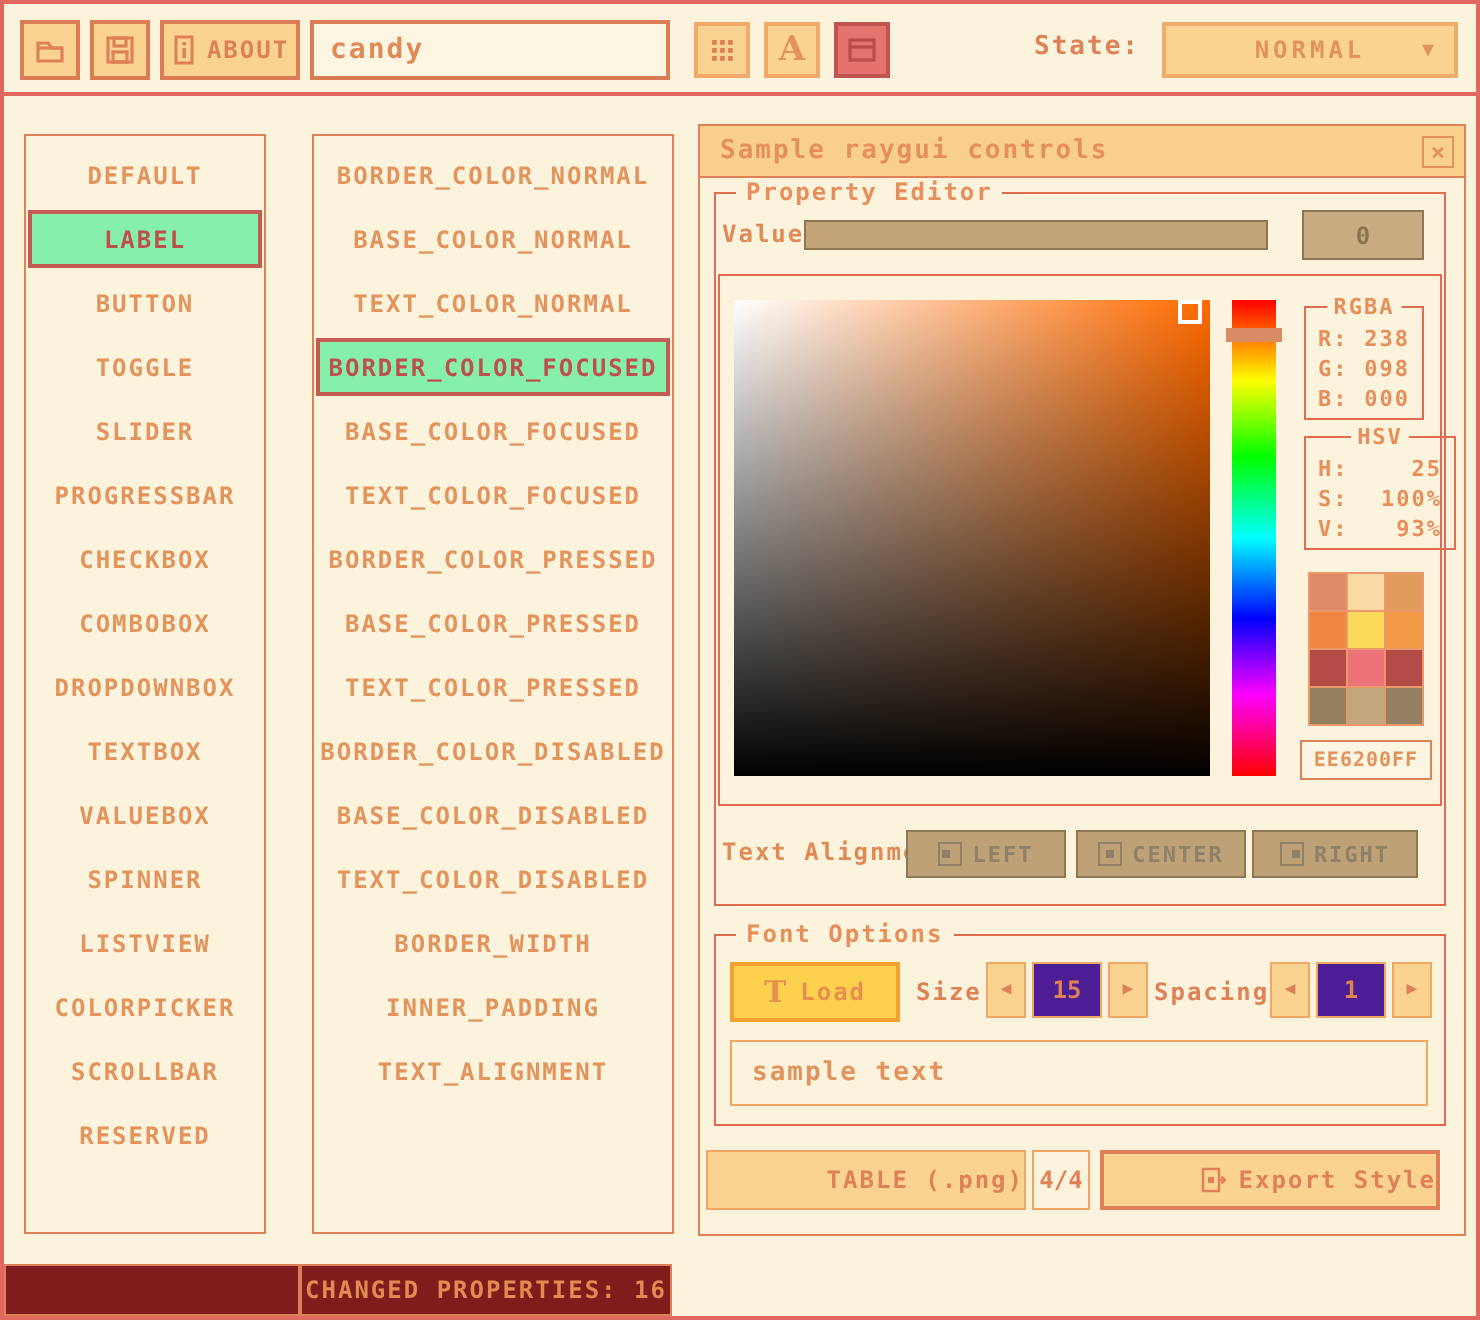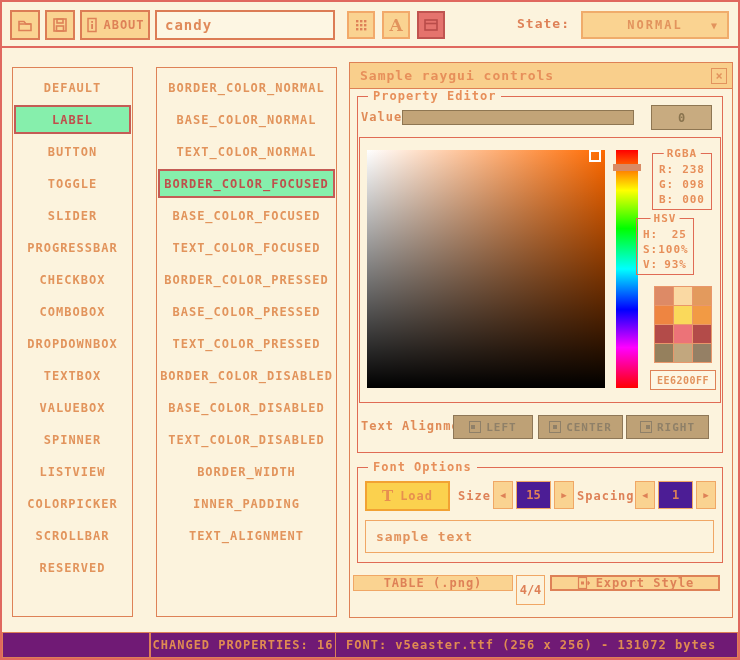--- a/index.html
+++ b/index.html
@@ -44,21 +44,21 @@
   #picker-container{position:absolute;left:1px;top:40px;width:362px;height:266px;box-sizing:border-box;border:1px solid #E06B54;}
 
   #color-gradient{position:absolute;left:7px;top:12px;width:238px;height:238px;background-image:linear-gradient(to top,#000000,rgba(0,0,0,0)),linear-gradient(to right,#ffffff,#FF6A00);cursor:crosshair;}
   #gradient-cursor{position:absolute;left:229px;top:12px;width:8px;height:8px;border:2px solid #FFFFFF;background:transparent;}
   #hue-bar{position:absolute;left:256px;top:12px;width:22px;height:238px;background:linear-gradient(to bottom,#ff0000 0%,#ffff00 17%,#00ff00 33%,#00ffff 50%,#0000ff 67%,#ff00ff 83%,#ff0000 100%);cursor:pointer;}
   #hue-cursor{position:absolute;left:253px;top:26px;width:28px;height:7px;background:#D98B64;}
 
   .minibox{position:absolute;box-sizing:border-box;border:1px solid #E06B54;}
   .mini-row{display:flex;justify-content:space-between;padding:0 6px;color:#E78F5A;font-size:11px;line-height:15px;letter-spacing:1px;}
   #rgba-box{left:292px;top:15px;width:60px;height:57px;padding-top:8px;}
-  #hsv-box{left:276px;top:80px;width:58px;height:57px;padding-top:8px;}
+  #hsv-box{left:292px;top:80px;width:76px;height:57px;padding-top:8px;}
 
   #swatch-grid{position:absolute;left:294px;top:148px;width:58px;height:77px;box-sizing:border-box;border:1px solid #E9976B;background:#E9976B;display:grid;grid-template-columns:repeat(3,18px);grid-auto-rows:18px;gap:1px;}
   .swatch{width:18px;height:18px;cursor:pointer;}
   #hex-box{position:absolute;left:290px;top:232px;width:66px;height:20px;box-sizing:border-box;border:1px solid #DE8156;background:#FDF6E3;color:#E2935D;font-size:10px;display:flex;align-items:center;justify-content:center;letter-spacing:0.5px;}
 
   #alignment-label{position:absolute;left:3px;top:322px;color:#E08B57;font-size:12px;letter-spacing:1px;width:92px;overflow:hidden;white-space:nowrap;}
   .align-btn{position:absolute;top:318px;height:24px;box-sizing:border-box;background:#BEA176;border:1px solid #8E7757;color:#8F8068;font-size:11px;letter-spacing:1px;display:flex;align-items:center;justify-content:center;gap:5px;cursor:pointer;}
   #align-left{left:95px;width:80px;}
   #align-center{left:180px;width:85px;}
   #align-right{left:268px;width:83px;}
@@ -68,28 +68,28 @@
   #load-button{position:absolute;left:7px;top:13px;width:85px;height:30px;box-sizing:border-box;background:#FBD14E;border:2px solid #F2A233;color:#E78F4F;font-size:12px;letter-spacing:1px;display:flex;align-items:center;justify-content:center;gap:6px;cursor:pointer;}
   .t-letter{font-family:"DejaVu Serif","Liberation Serif",serif;font-size:15px;line-height:1;}
   .sp-label{position:absolute;top:21px;color:#DE8157;font-size:12px;letter-spacing:1px;}
   #size-label{left:100px;}
   #spacing-label{left:219px;}
   .sp-btn{position:absolute;top:13px;width:20px;height:28px;box-sizing:border-box;background:#FAD391;border:1px solid #F0A765;color:#DE8157;font-size:9px;display:flex;align-items:center;justify-content:center;cursor:pointer;}
   .sp-val{position:absolute;top:13px;width:35px;height:28px;box-sizing:border-box;background:#4c1d95;border:1px solid #F0A765;color:#DE8157;font-size:12px;display:flex;align-items:center;justify-content:center;cursor:text;}
   #sample-text-box{position:absolute;left:7px;top:52px;width:349px;height:33px;box-sizing:border-box;border:1px solid #F0A765;background:#FCF3DD;color:#E2935D;font-size:13px;letter-spacing:1px;display:flex;align-items:center;padding:0 10px;cursor:text;}
 
   
-  .big-btn{position:absolute;top:512px;height:16px;box-sizing:border-box;background:#FAD391;border:1px solid #F0A765;color:#DE8157;font-size:12px;letter-spacing:1px;display:flex;align-items:center;justify-content:center;gap:6px;cursor:pointer;}
+  .big-btn{position:absolute;top:512px;height:30px;box-sizing:border-box;background:#FAD391;border:1px solid #F0A765;color:#DE8157;font-size:12px;letter-spacing:1px;display:flex;align-items:center;justify-content:flex-end;gap:6px;cursor:pointer;}
   #table-button{left:3px;width:160px;}
   #pages-box{position:absolute;left:166px;top:512px;width:29px;height:30px;box-sizing:border-box;background:#FCF3DD;border:1px solid #F0A765;color:#DE8157;font-size:12px;display:flex;align-items:center;justify-content:center;}
   #export-button{left:200px;width:170px;border:2px solid #DE8157;}
 
   
   #status-bar{position:absolute;left:2px;top:632px;width:736px;height:26px;}
-  .status-cell{position:absolute;top:0;height:26px;box-sizing:border-box;background:#701a75;border:1px solid #DD7F57;color:#E08B52;font-size:12px;letter-spacing:1px;display:flex;align-items:center;white-space:nowrap;overflow:hidden;}
+  .status-cell{position:absolute;top:0;height:26px;box-sizing:border-box;background:#7f1d1d;border:1px solid #DD7F57;color:#E08B52;font-size:12px;letter-spacing:1px;display:flex;align-items:center;white-space:nowrap;overflow:hidden;}
   #status-empty{left:0;width:148px;}
   #status-changed{left:148px;width:186px;justify-content:center;}
   #status-font{left:333px;width:403px;padding-left:10px;}
 
   svg{display:block;}
 </style>
 </head>
 <body>
 
 <div id="app">
@@ -345,19 +345,16 @@
       </span>
       <span>Export Style</span>
     </div>
   </div>
 
   <div id="status-bar">
     <div class="status-cell" id="status-empty"></div>
     <div class="status-cell" id="status-changed">
       <span>CHANGED PROPERTIES: 16</span>
     </div>
-    <div class="status-cell" id="status-font">
-      <span>FONT: v5easter.ttf (256 x 256) - 131072 bytes</span>
-    </div>
   </div>
 
   <div id="app-border"></div>
 </div>
 
 </body></html>

